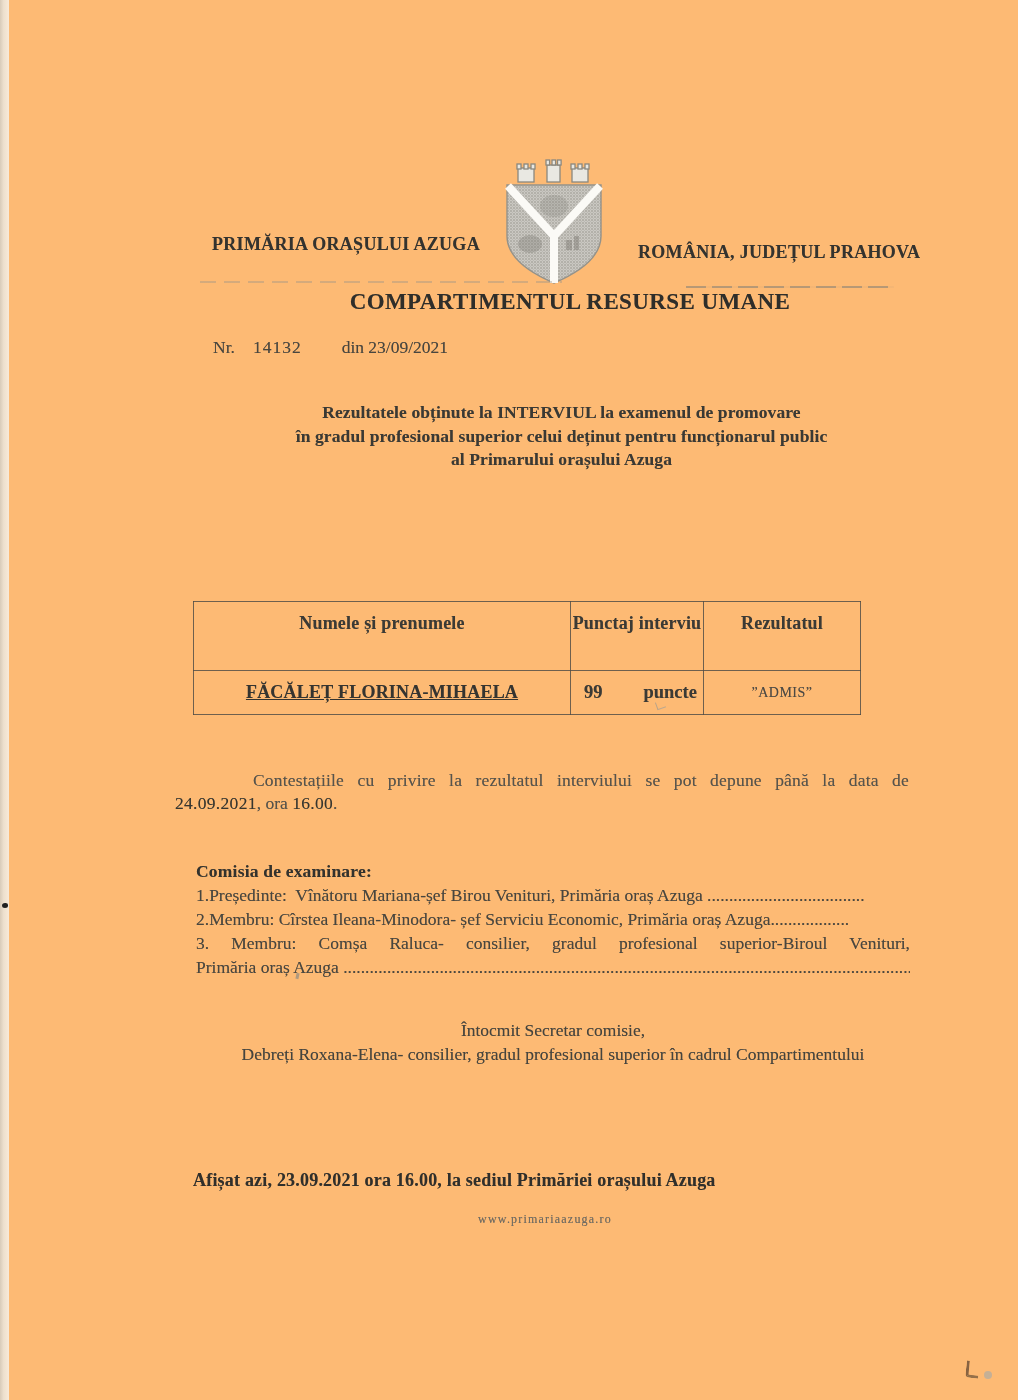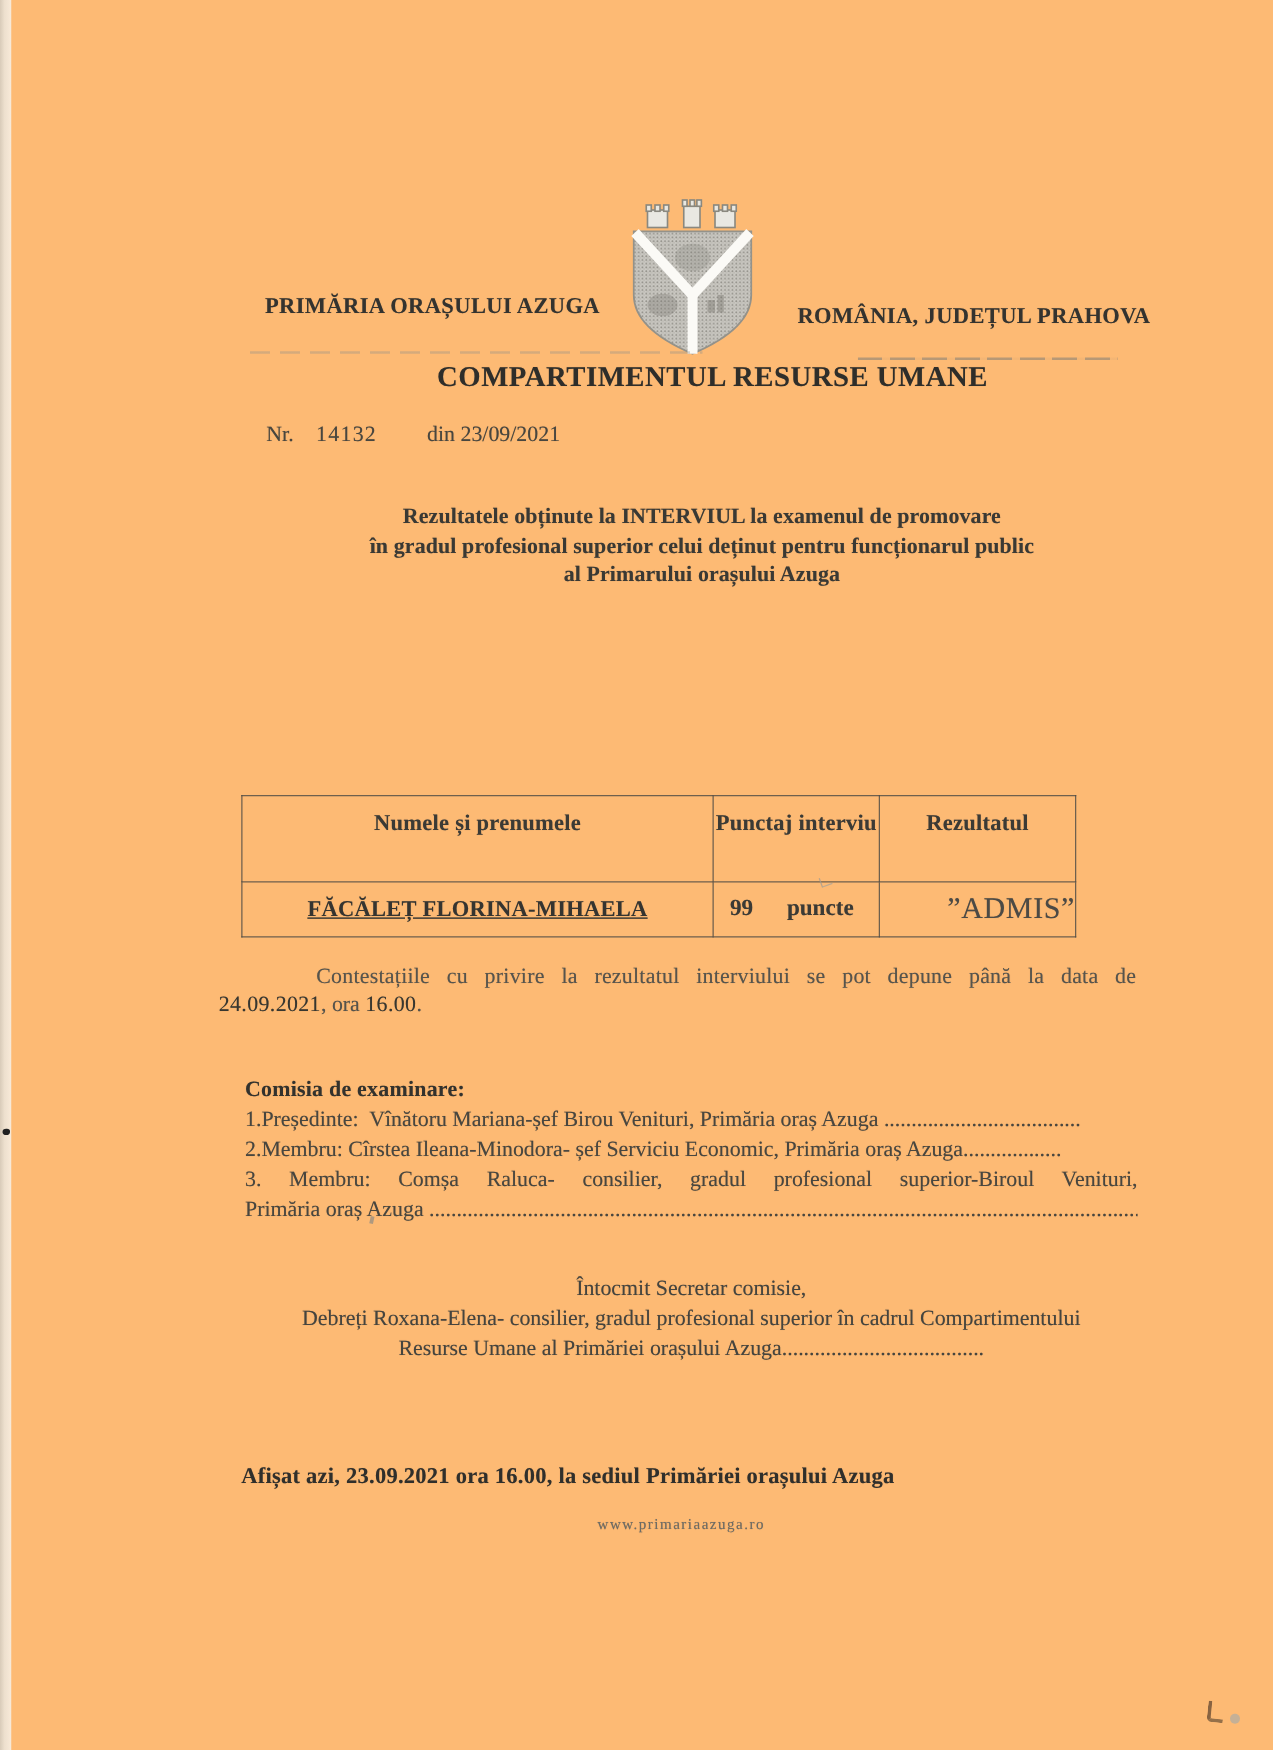--- a/index.html
+++ b/index.html
@@ -32,33 +32,33 @@
   .dept-title { left: 160px; top: 289px; width: 820px; text-align: center;
     font-size: 23px; font-weight: 700; color: #2f2e2a; letter-spacing: .4px; }
 
   .reg-line { left: 213px; top: 337px; font-size: 17.5px; color: #48463f; }
   .reg-label  { margin-right: 18px; }
   .reg-number { margin-right: 40px; letter-spacing: 1px; }
 
   .doc-title { left: 151px; top: 401px; width: 821px; text-align: center;
     font-size: 17.5px; font-weight: 700; color: #3a3934; line-height: 23.5px; letter-spacing: .1px; }
 
-  table.results { position: absolute; left: 193px; top: 636px; border-collapse: collapse;
+  table.results { position: absolute; left: 193px; top: 601px; border-collapse: collapse;
     table-layout: fixed; width: 667px; }
   table.results td, table.results th { border: 1.6px solid rgba(78,76,70,.82); vertical-align: top; }
   th.c1, td.c1 { width: 377px; }
   th.c2, td.c2 { width: 133px; }
   th.c3, td.c3 { width: 157px; }
   table.results th { height: 69px; padding-top: 9px; font-size: 18px; font-weight: 700;
     color: #3b3a35; text-align: center; line-height: 25px; letter-spacing: .2px; }
   table.results td { height: 44px; vertical-align: middle; }
   td.name-cell { text-align: center; font-size: 18px; font-weight: 700; color: #353430; letter-spacing: .2px; text-decoration: underline; }
   td.score-cell { font-size: 18.5px; font-weight: 700; color: #3b3a35; padding-left: 13px; }
-  .score-value { margin-right: 27px; }
-  td.result-cell { text-align: right; font-size: 24px; font-weight: 400; color: #4c4a45; letter-spacing: .5px; }
+  .score-value { margin-right: 41px; }
+  td.result-cell { text-align: center; font-size: 14px; font-weight: 400; color: #4c4a45; letter-spacing: .5px; }
 
   .contest { left: 175px; top: 770px; width: 734px; font-size: 17.5px; }
   .contest-l1 { color: #56544d; text-indent: 78px; text-align: justify; text-align-last: justify;
     letter-spacing: .2px; }
   .contest-l2 { margin-top: 2px; color: #55534c; }
   .contest-strong { font-weight: 400; color: #37362f; letter-spacing: .3px; }
 
   .commission { left: 196px; top: 859px; width: 714px; font-size: 17.5px; color: #48463f; line-height: 24px; }
   .commission-heading { font-weight: 700; color: #33322d; letter-spacing: .2px; }
   .commission-line { white-space: pre; overflow: hidden; }
@@ -171,21 +171,20 @@
     <div class="commission-heading">Comisia de examinare:</div>
     <div class="commission-line">1.Președinte:  Vînătoru Mariana-șef Birou Venituri, Primăria oraș Azuga ....................................</div>
     <div class="commission-line">2.Membru: Cîrstea Ileana-Minodora- șef Serviciu Economic, Primăria oraș Azuga..................</div>
     <div class="commission-line justify">3.  Membru:  Comșa Raluca- consilier, gradul profesional superior-Biroul Venituri,</div>
     <div class="commission-line">Primăria oraș Azuga .................................................................................................................................................................................................................</div>
   </div>
 
   <div class="abs secretary">
     <div>Întocmit Secretar comisie,</div>
     <div>Debreți Roxana-Elena- consilier, gradul profesional superior în cadrul Compartimentului</div>
-    <div>Resurse Umane al Primăriei orașului Azuga.....................................</div>
   </div>
 
   <div class="abs posted">Afișat azi, 23.09.2021 ora 16.00, la sediul Primăriei orașului Azuga</div>
   <div class="abs website">www.primariaazuga.ro</div>
 
   <div class="abs dot-left"></div>
   <div class="abs speck-puncte"></div>
   <div class="abs speck-comm"></div>
   <div class="abs mark-br-1"></div>
   <div class="abs mark-br-2"></div>

